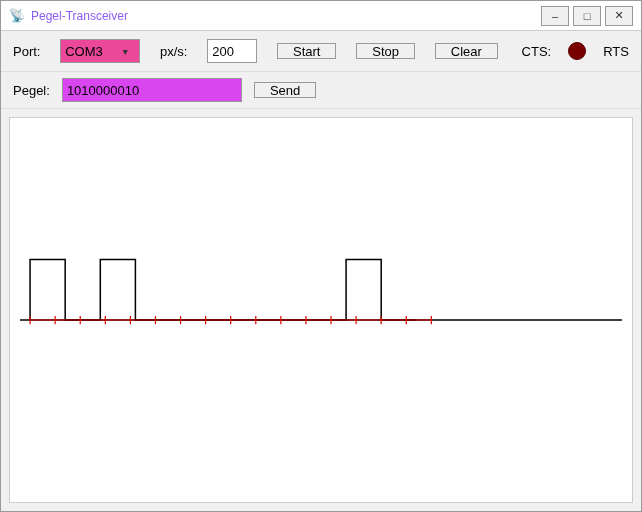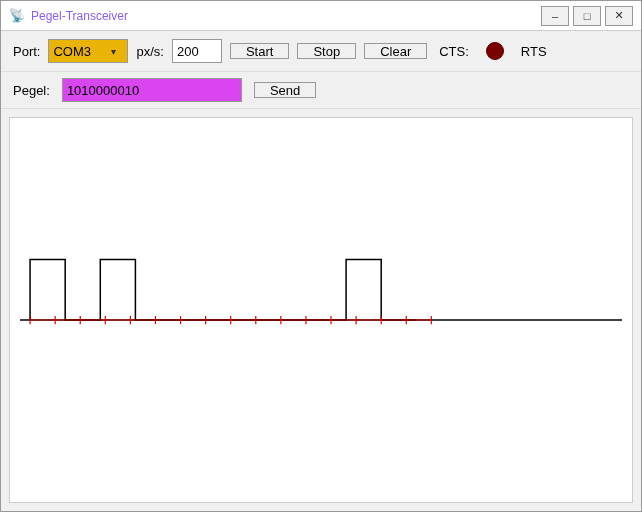--- a/index.html
+++ b/index.html
@@ -56,28 +56,29 @@
       font-size: 11px;
       color: #333;
     }
 
     .toolbar {
       padding: 8px 12px;
       display: flex;
       align-items: center;
       gap: 8px;
       border-bottom: 1px solid #ddd;
+      justify-content: space-between;
     }
     .toolbar label {
       font-size: 13px;
     }
     .port-select {
       display: flex;
       align-items: center;
-      background: #eab308;
+      background: #ec4899;
       border: 1px solid #999;
       height: 24px;
       padding: 0 4px;
       gap: 20px;
       min-width: 80px;
     }
     .port-select span { flex: 1; font-size: 13px; }
     .port-select .arrow {
       font-size: 10px;
       color: #333;

